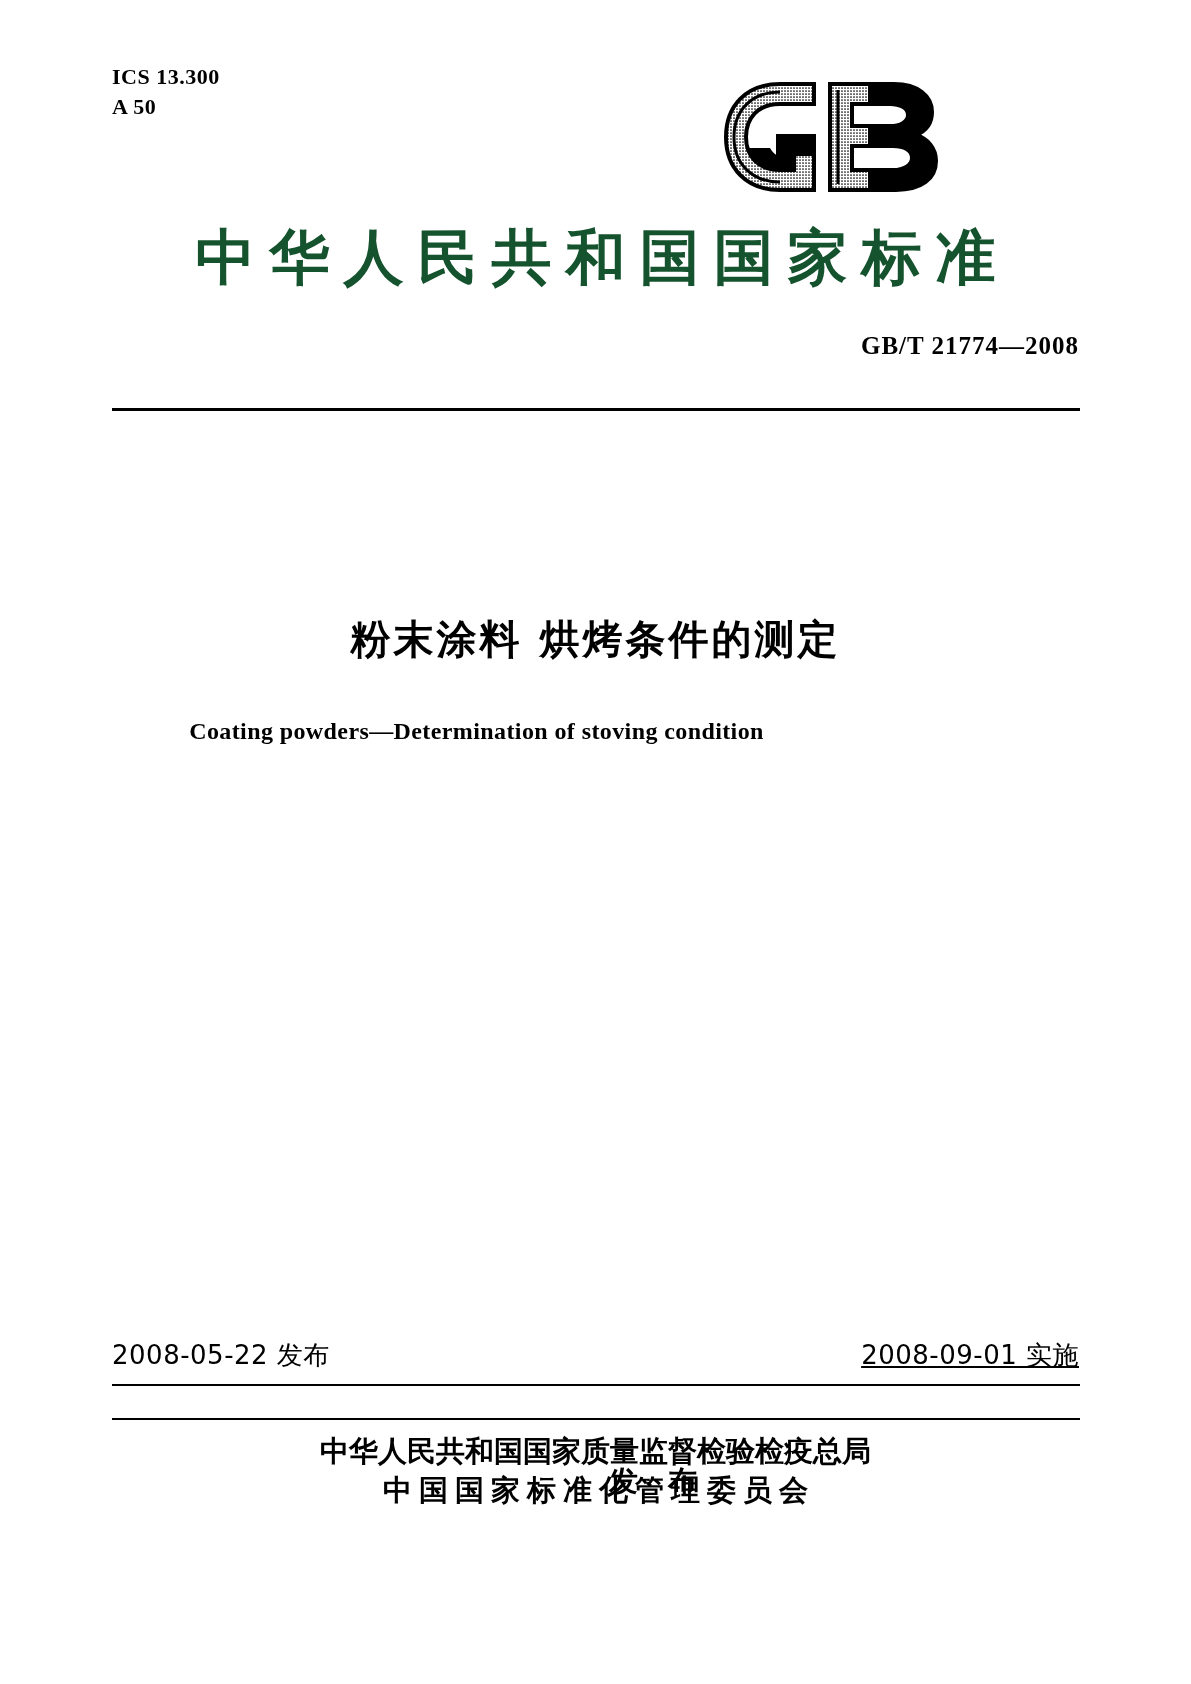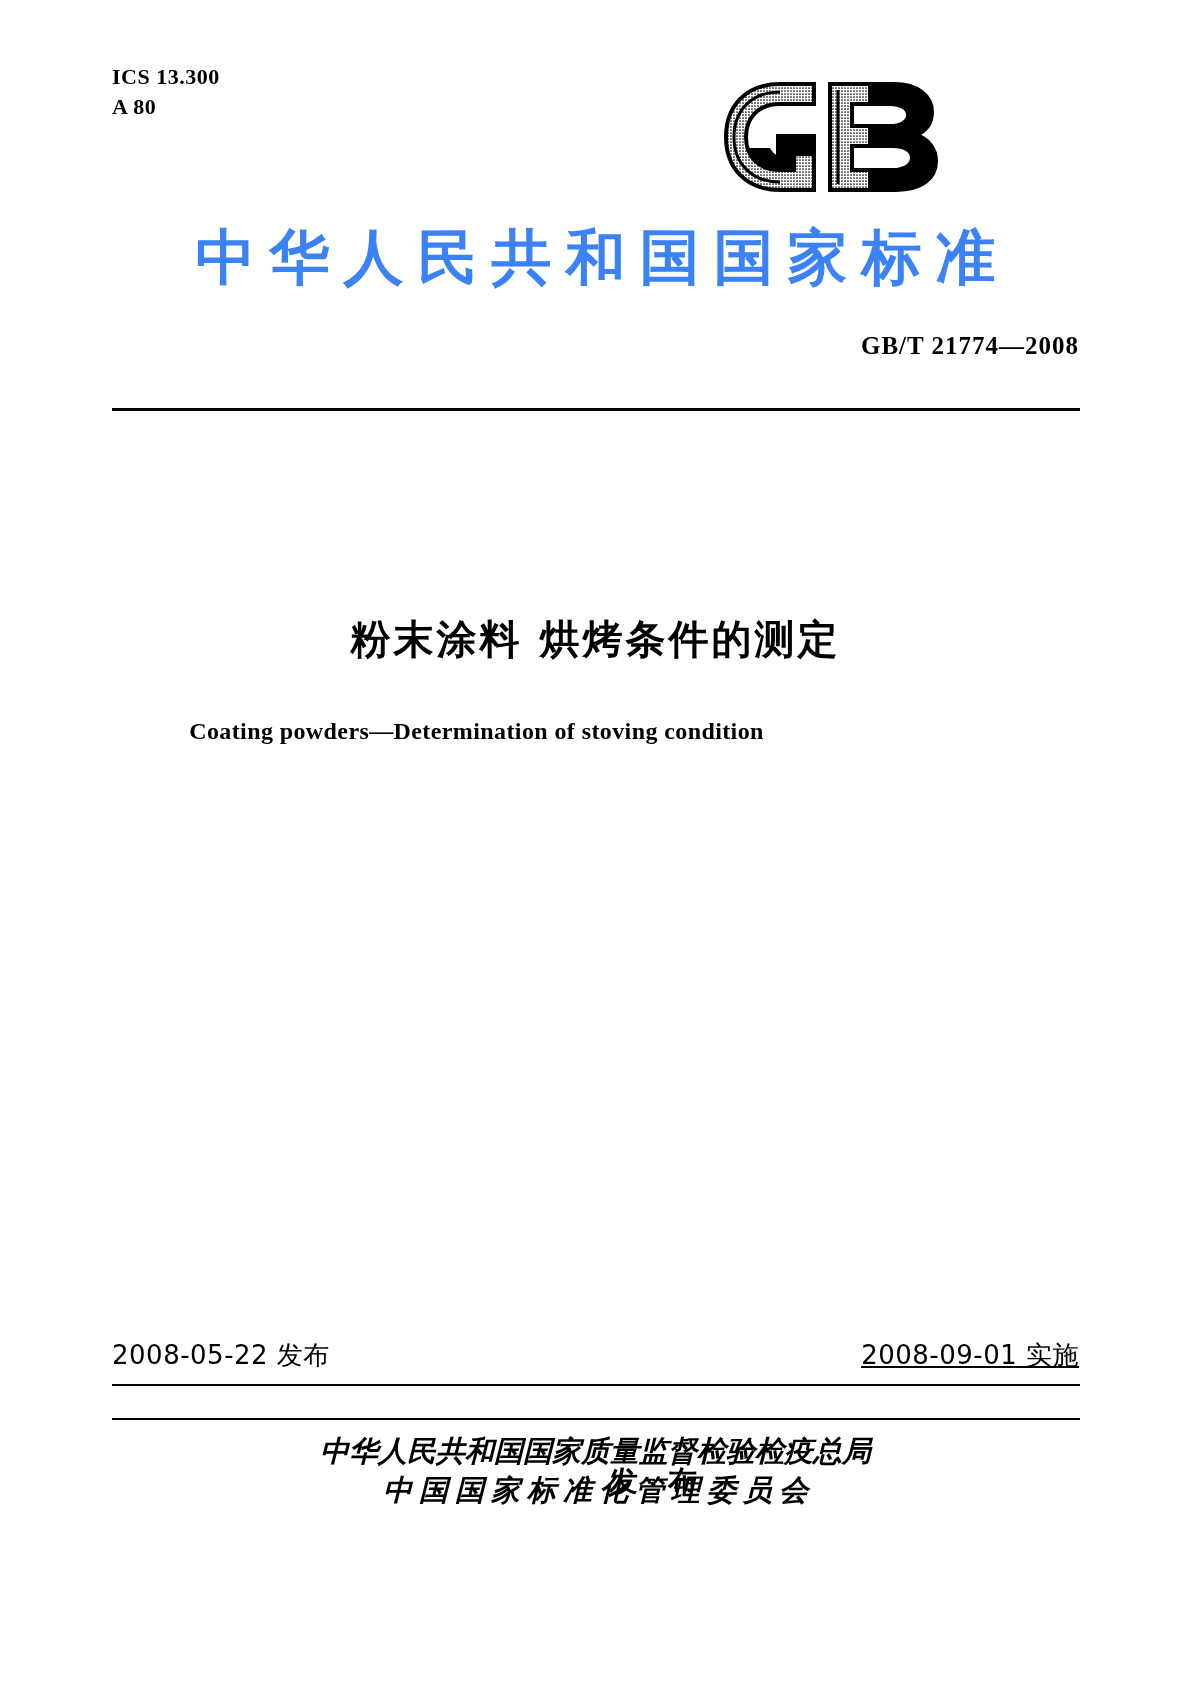--- a/index.html
+++ b/index.html
@@ -53,21 +53,21 @@
     position: absolute;
     left: 0;
     top: 218px;
     width: 1191px;
     text-align: center;
     font-family: "DejaVu Sans", sans-serif;
     font-weight: bold;
     font-size: 60px;
     letter-spacing: 14px;
     text-indent: 14px;
-    color: #3b82f6;
+    color: #14532d;
   }
 
   
   .std-number {
     position: absolute;
     right: 112px;
     top: 332px;
     font-family: "Liberation Serif", serif;
     font-weight: bold;
     font-size: 25px;
@@ -147,21 +147,20 @@
   .publisher {
     position: absolute;
     left: 0;
     top: 1432px;
     width: 1191px;
     text-align: center;
   }
   .publisher-inner {
     display: inline-block;
     position: relative;
-    font-style: italic;
   }
   .pub-line {
     font-family: "DejaVu Sans", sans-serif;
     font-weight: bold;
     font-size: 29px;
     line-height: 1.35;
     white-space: nowrap;
   }
   .pub-line-2 {
     letter-spacing: 7px;
@@ -178,21 +177,21 @@
     margin-left: 9px;
   }
 </style>
 </head>
 <body>
 
 <div class="page">
 
   <div class="ics-block">
     <div class="ics-line">ICS 13.300</div>
-    <div class="ics-line">A 80</div>
+    <div class="ics-line">A 50</div>
   </div>
 
   <div class="gb-logo">
     <svg width="250" height="118" viewBox="0 0 250 118" xmlns="http://www.w3.org/2000/svg">
       <defs>
         <pattern id="hatch" width="3" height="3" patternUnits="userSpaceOnUse">
           <rect width="3" height="3" fill="#ffffff"></rect>
           <circle cx="1" cy="1" r="0.85" fill="#000000"></circle>
         </pattern>
       </defs>

